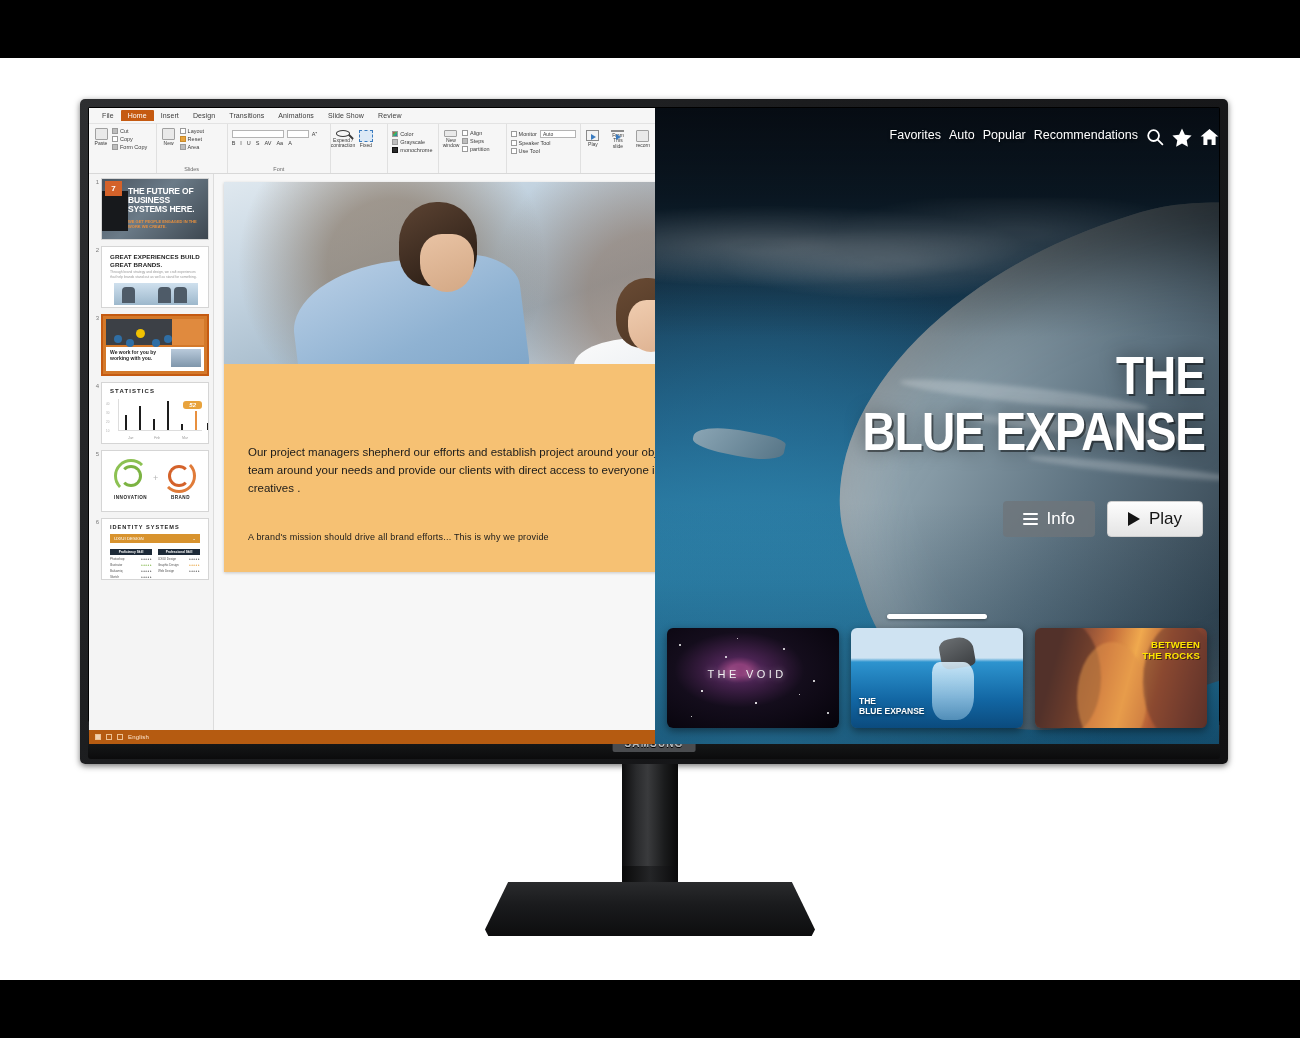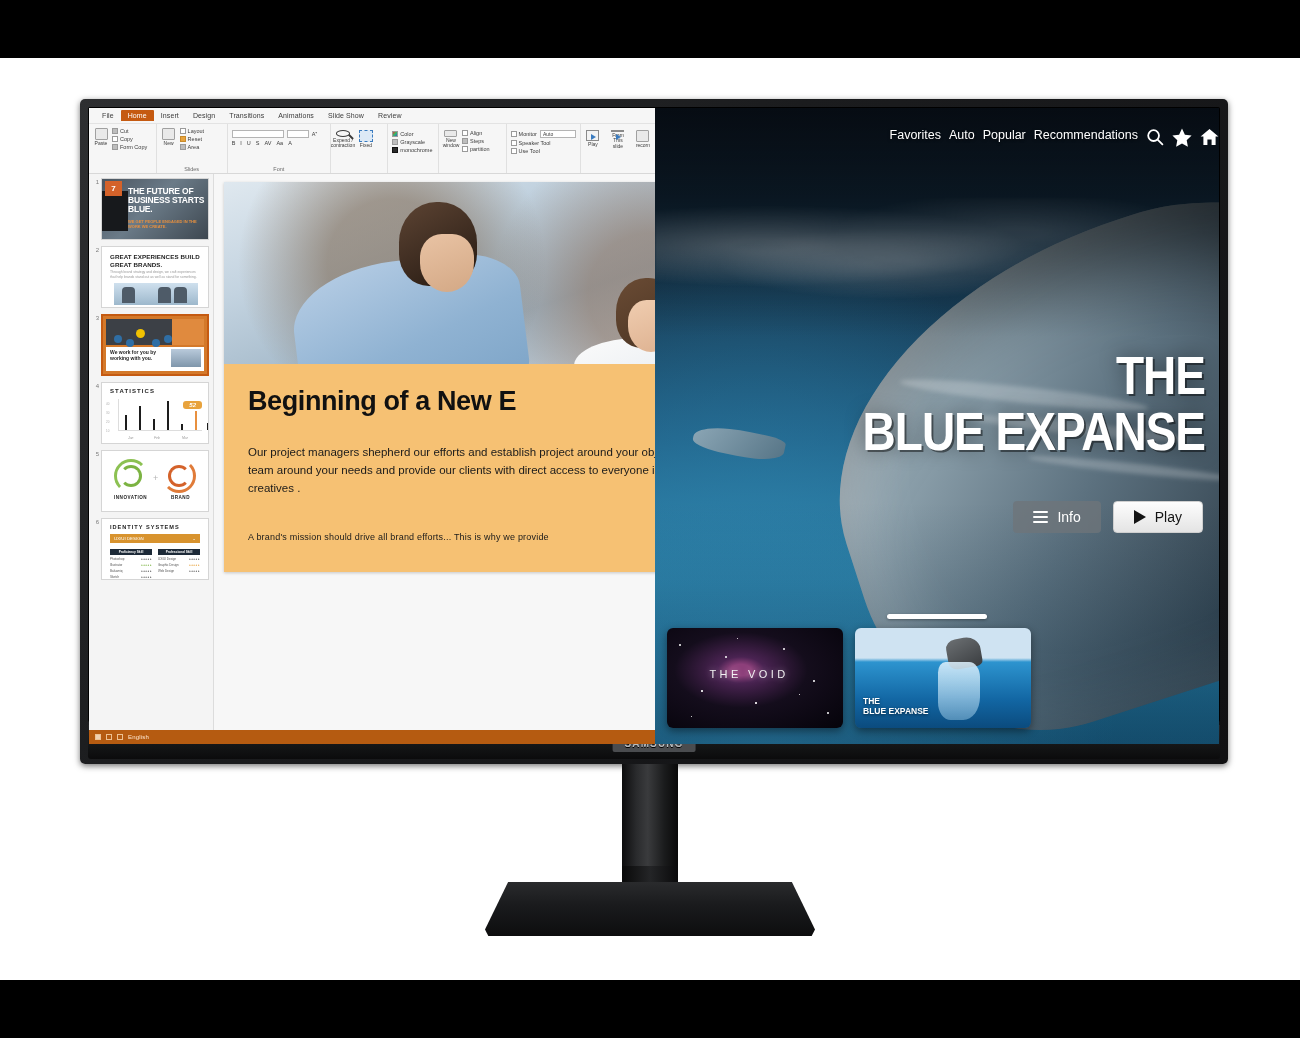--- a/index.html
+++ b/index.html
@@ -204,21 +204,21 @@
   .hero-l1, .hero-l2 {
     color:#fff; font-weight:bold; font-family:"Liberation Sans", sans-serif;
     letter-spacing:-1px; line-height:.92; text-shadow:2px 2px 0 rgba(0,0,0,.45), 0 0 18px rgba(0,0,0,.4);
     transform:scaleY(1.18); transform-origin:right bottom;
   }
   .hero-l1 { font-size:46px; }
   .hero-l2 { font-size:46px; margin-top:14px;}
   .hero-btns { position:absolute; right:16px; top:393px; display:flex; gap:12px;}
   .btn {
     display:flex; align-items:center; gap:9px; padding:7px 20px; border-radius:4px;
-    font-size:14px; font-family:"Liberation Sans", sans-serif;
+    font-size:17px; font-family:"Liberation Sans", sans-serif;
   }
   .btn.info { background:rgba(110,116,122,.78); color:#fff; }
   .btn.play { background:linear-gradient(180deg,#fdfdfd,#e4e4e4); color:#141414; border:1px solid #cfcfcf;}
   .hamb { width:15px; display:flex; flex-direction:column; gap:3px;}
   .hamb span { display:block; height:2.2px; background:#fff; border-radius:1px;}
   .tri { width:0;height:0;border-left:12px solid #141414;border-top:7px solid transparent;border-bottom:7px solid transparent;}
 
   .scroll-pill { position:absolute; left:50%; transform:translateX(-50%); top:506px; width:100px; height:5px; background:#fff; border-radius:3px; box-shadow:0 1px 3px rgba(0,0,0,.35);}
 
   .rail { position:absolute; left:0; top:520px; width:100%; display:flex; gap:12px; padding:0 12px;}
@@ -441,21 +441,21 @@
 
         <div class="ppt-body">
 
           <div class="thumbs">
 
             <div class="thumb-row">
               <div class="thumb-num">1</div>
               <div class="thumb t1">
                 <div class="dark"></div>
                 <div class="badge">7</div>
-                <div class="tt">THE FUTURE OF BUSINESS STARTS BLUE.</div>
+                <div class="tt">THE FUTURE OF BUSINESS SYSTEMS HERE.</div>
                 <div class="st">WE GET PEOPLE ENGAGED IN THE WORK WE CREATE.</div>
               </div>
             </div>
 
             <div class="thumb-row">
               <div class="thumb-num">2</div>
               <div class="thumb t2">
                 <div class="h">GREAT EXPERIENCES BUILD GREAT BRANDS.</div>
                 <div class="p">Through brand strategy and design, we craft experiences that help brands stand out as well as stand for something.</div>
                 <div class="ph">
@@ -575,21 +575,20 @@
             <div class="slide">
               <div class="slide-photo">
                 <div class="fig man-body"></div>
                 <div class="fig man-head"></div>
                 <div class="fig man-face"></div>
                 <div class="fig w-body"></div>
                 <div class="fig w-head"></div>
                 <div class="fig w-face"></div>
               </div>
               <div class="slide-band">
-                <div class="slide-title">Beginning of a New E</div>
                 <div class="slide-para">Our project managers shepherd our efforts and establish project around your objectives. We build a team around your needs and provide our clients with direct access to everyone involved... including the creatives .</div>
                 <div class="slide-foot">A brand's mission should drive all brand efforts... This is why we provide</div>
               </div>
             </div>
           </div>
         </div>
 
         <div class="statusbar">
           <span class="sb-ico b"></span>
           <span class="sb-ico"></span>
@@ -671,20 +670,29 @@
 
           <div class="card blue">
             <div class="berg"></div>
             <div class="sub"></div>
             <div class="lbl">
               <span>THE</span><br>
               <span>BLUE EXPANSE</span>
             </div>
           </div>
 
+          <div class="card rocks">
+            <div class="swirl" style="left:-14px;top:-10px;width:80px;height:120px;background:#4a2a24;"></div>
+            <div class="swirl" style="left:42px;top:14px;width:70px;height:110px;background:#e0934a;"></div>
+            <div class="swirl" style="right:-10px;top:-6px;width:74px;height:120px;background:#6b3a2d;"></div>
+            <div class="lbl">
+              <span>BETWEEN</span><br>
+              <span>THE ROCKS</span>
+            </div>
+          </div>
 
         </div>
       </div>
 
     </div>
   </div>
 
   <div class="neck"></div>
   <div class="neck-b"></div>
   <div class="base"></div>

